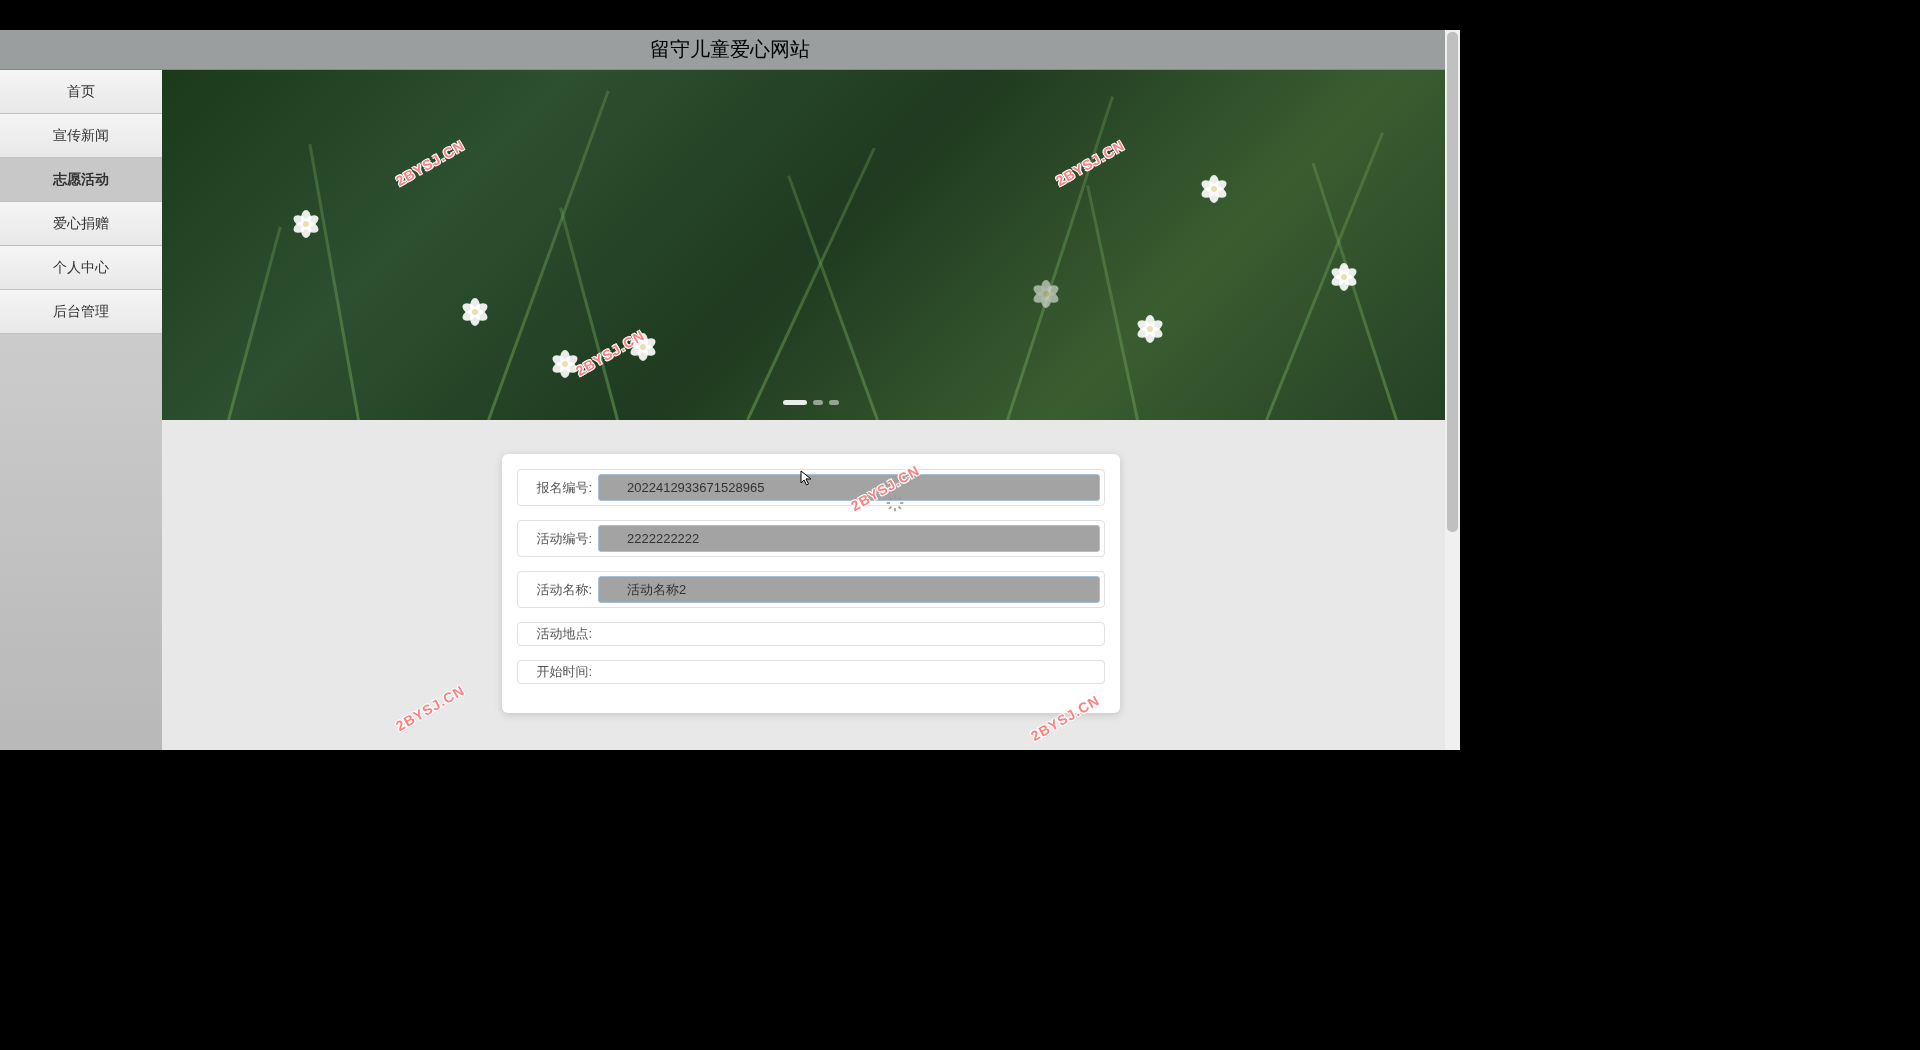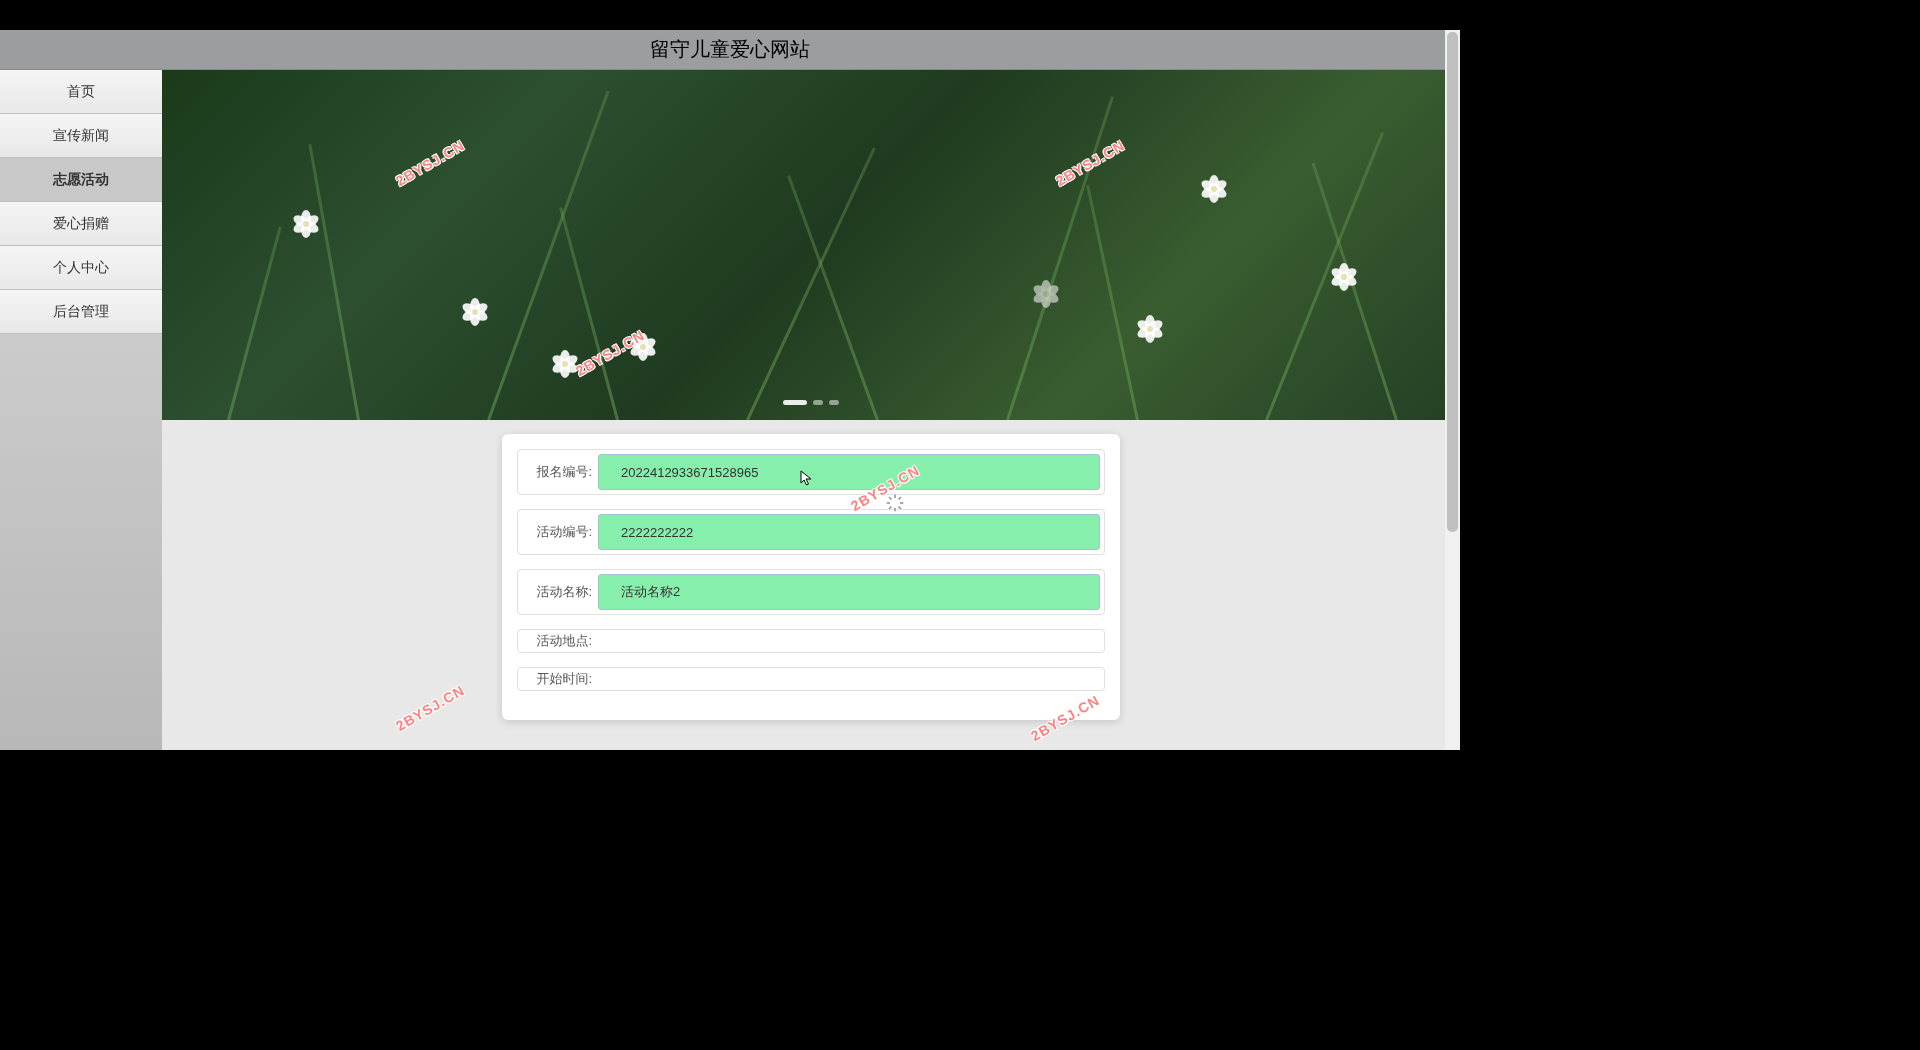--- a/index.html
+++ b/index.html
@@ -142,21 +142,21 @@
       left: 723px;
       width: 20px;
       height: 20px;
       color: #888;
     }
     .form-card {
       background: #fff;
       border-radius: 6px;
       box-shadow: 0 2px 8px rgba(0,0,0,0.15);
       width: 618px;
-      margin: 14px auto 0;
+      margin: 34px auto 0;
       padding: 15px;
     }
     .form-row {
       display: flex;
       align-items: center;
       margin-bottom: 14px;
       border: 1px solid #e0e0e0;
       border-radius: 4px;
       padding: 2px;
     }
@@ -167,27 +167,27 @@
       text-align: right;
       padding-right: 4px;
       flex-shrink: 0;
     }
     .form-input-wrap {
       flex: 1;
       padding: 2px;
     }
     .form-input {
       width: 100%;
-      height: 36px;
+      height: 27px;
       border: 1px solid #a8c0d8;
       border-radius: 3px;
-      padding: 0 22px;
+      padding: 0 28px;
       font-size: 13px;
       color: #333;
-      background: #86efac;
+      background: #a3a3a3;
       outline: none;
     }
     .scrollbar {
       position: absolute;
       right: 0;
       top: 0;
       width: 15px;
       height: 100%;
       background: #f0f0f0;
     }

